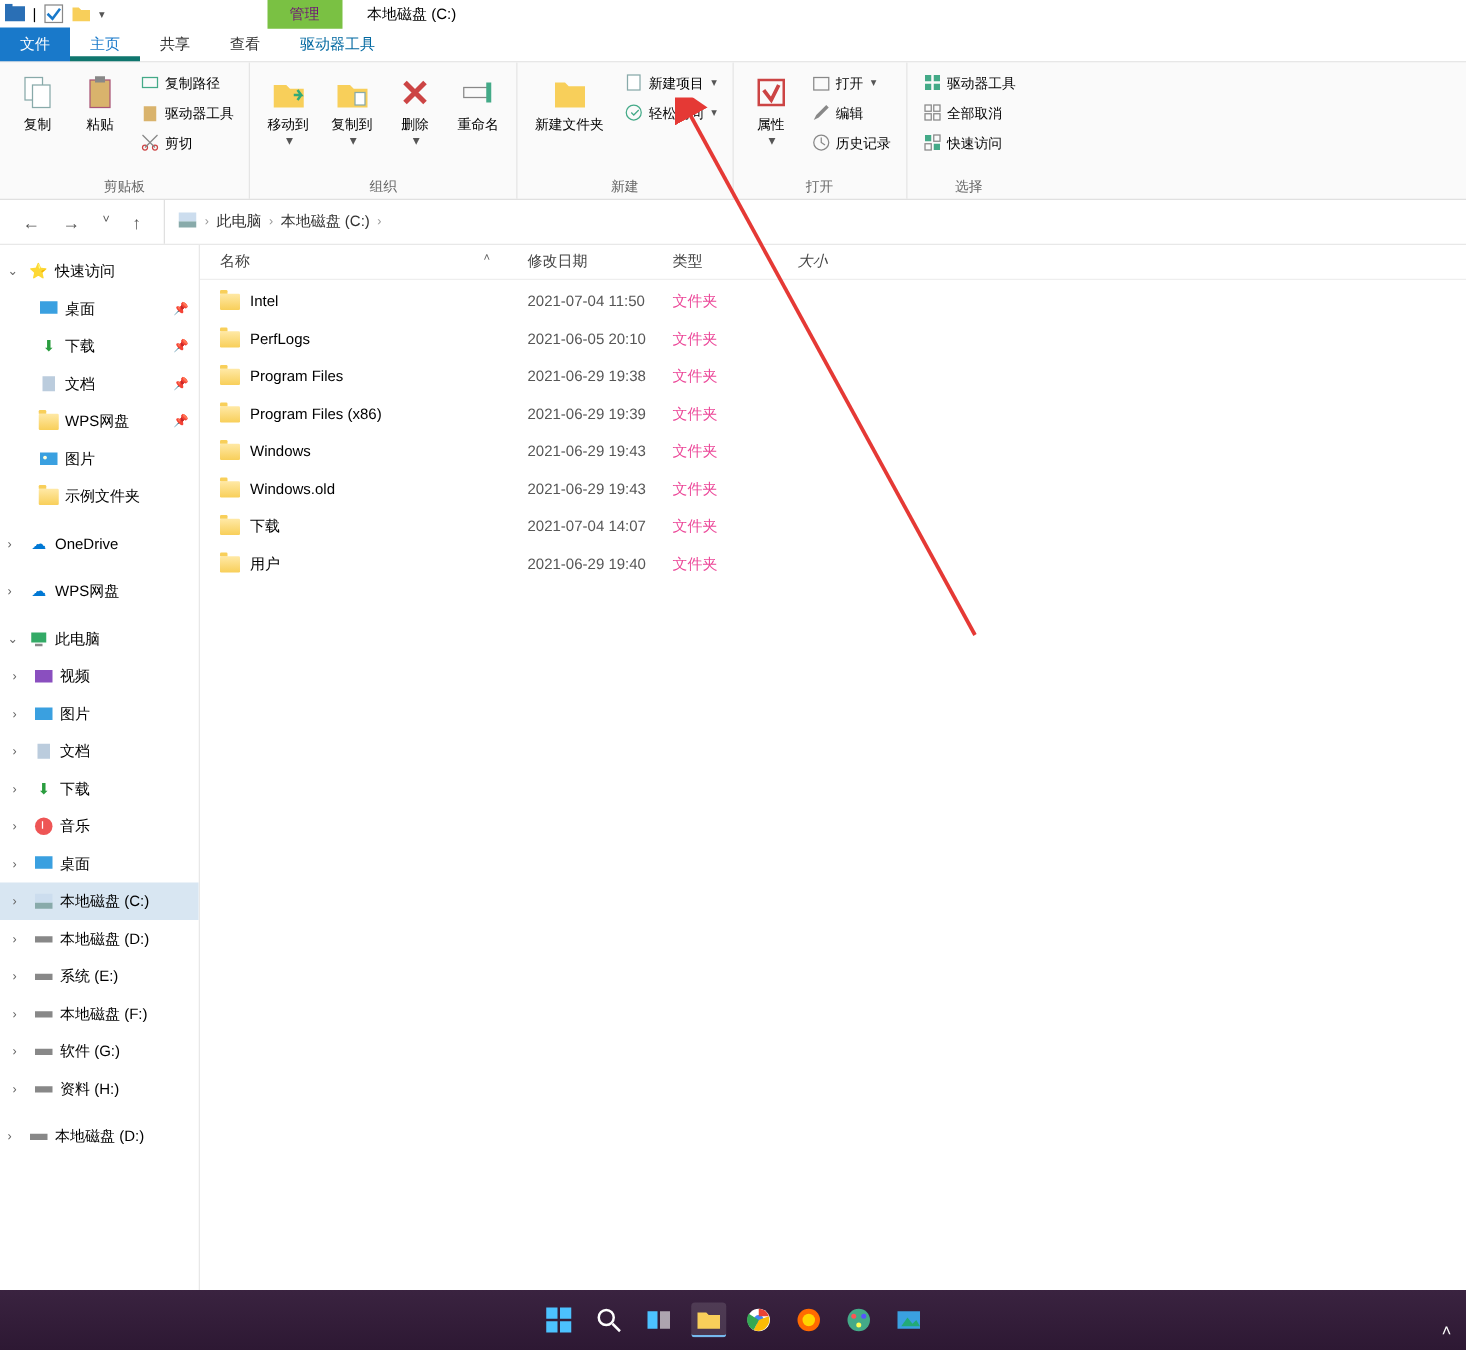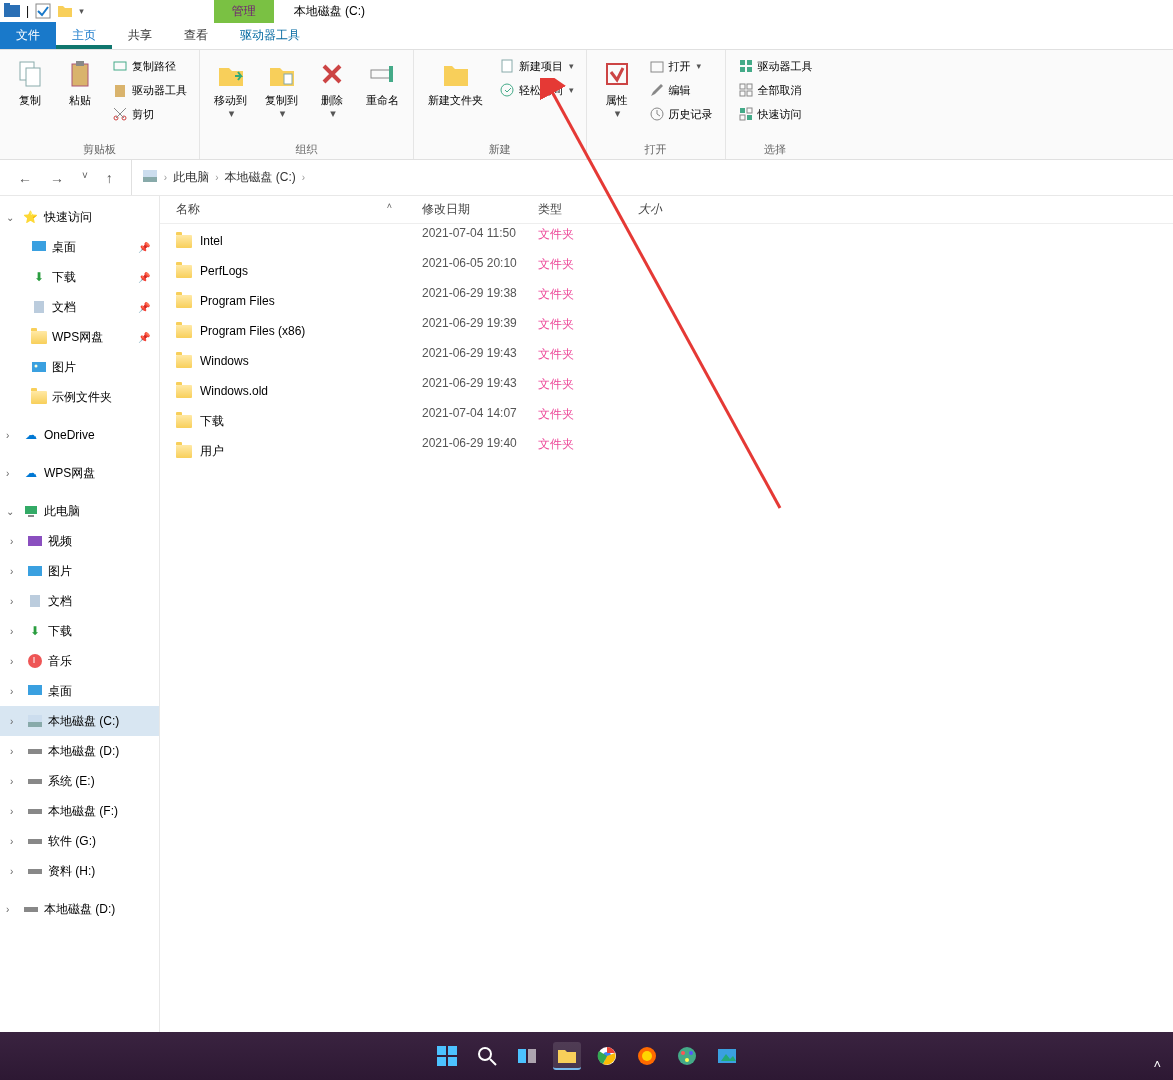--- a/index.html
+++ b/index.html
@@ -53,21 +53,21 @@
 .content { flex: 1; display: flex; flex-direction: column; }
 .col-headers { display: flex; height: 28px; align-items: center; border-bottom: 1px solid #eee; font-size: 12px; color: #444; padding-left: 16px; }
 .col-headers .col { padding-right: 10px; }
 .col-name { width: 246px; display:flex; align-items:flex-start; gap:6px;}
 .col-date { width: 116px; }
 .col-type { width: 100px; }
 .col-size { width: 80px; font-style: italic; }
 .sort-arrow { font-size: 9px; color: #666; margin-left: auto; margin-right: 20px;}
 
 .file-list { flex: 1; padding-top: 2px; }
-.file-row { display: flex; height: 30px; padding-left: 16px; font-size: 12px; cursor: pointer; }
+.file-row { display: flex; height: 30px; align-items: center; padding-left: 16px; font-size: 12px; cursor: pointer; }
 .file-row .fname { width: 246px; display: flex; align-items: center; gap: 8px; }
 .file-row .fdate { width: 116px; color: #555; }
 .file-row .ftype { width: 100px; color: #ec4899; }
 .folder-ic { width: 16px; height: 13px; background: linear-gradient(#ffe9a6, #f8cf5a); border-radius: 1px; position: relative; }
 .folder-ic::before { content:''; position:absolute; top:-3px; left:0; width:6px; height:3px; background:#f8cf5a; border-radius:1px 1px 0 0; }
 
 
 .statusbar { height: 22px; border-top: 1px solid #e0e0e0; display: flex; align-items: center; padding-left: 12px; font-size: 12px; color: #333; }
 
 

